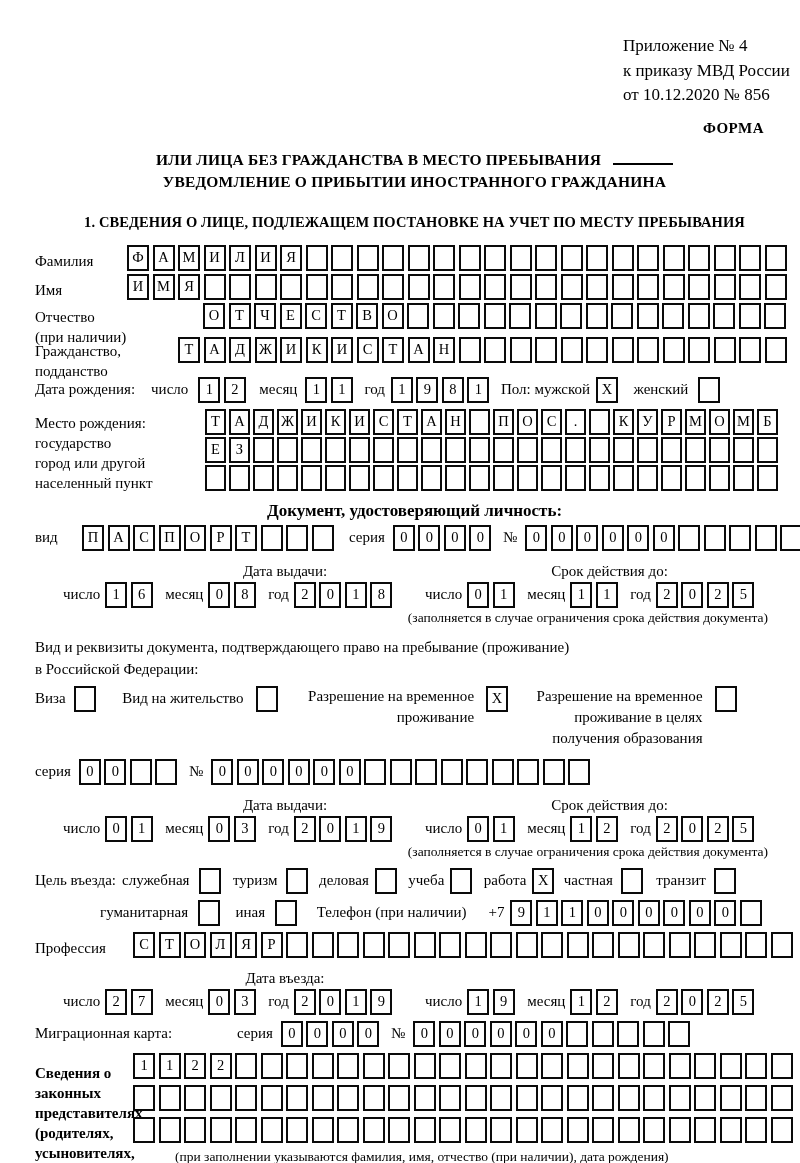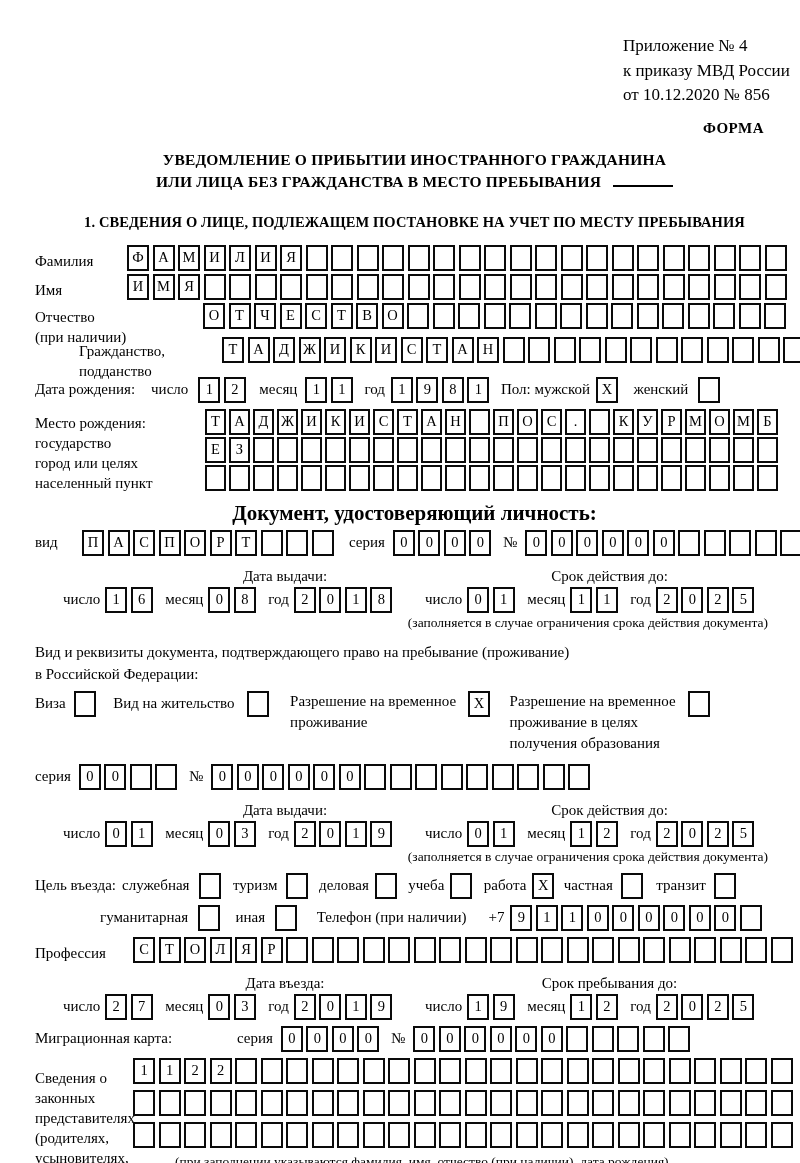--- a/index.html
+++ b/index.html
@@ -19,77 +19,77 @@
   .title { text-align: center; font-weight: bold; font-size: 15.5px; line-height: 1.45; margin-top: 12px; letter-spacing: .2px; }
   .blankline { display: inline-block; width: 60px; border-bottom: 2.5px solid #000; margin-left: 12px; }
 
   .sect { text-align: center; font-weight: bold; font-size: 14.5px; margin-top: 20px; letter-spacing: .1px; white-space: nowrap; }
 
   
   .row { display: flex; align-items: flex-end; margin-top: 3px; }
   .mt14 { margin-top: 14px; } .mt10 { margin-top: 10px; } .mt8 { margin-top: 8px; } .mt6 { margin-top: 6px; } .mt4 { margin-top: 4px; }
   .lbl { flex: none; padding-top: 4px; line-height: 20px; }
   .hang { height: 26px; overflow: visible; }
-  .hang-tall { height: 86px; overflow: visible; }
-  .w92 { width: 92px; } .w168 { width: 168px; } .w143 { width: 143px; margin-left: 44px; } .w170 { width: 170px; } .w98 { width: 98px; }
+  .hang-tall { height: 86px; overflow: visible; font-weight: bold; }
+  .w92 { width: 92px; } .w168 { width: 168px; } .w143 { width: 143px; } .w170 { width: 170px; } .w98 { width: 98px; }
 
   .cells { display: flex; flex: none; }
   .cell {
     flex: none; width: 22px; height: 26px; border: 2px solid #0a0a0a; margin-right: 3.5px;
     display: flex; align-items: center; justify-content: center;
     font-size: 14.5px; font-weight: normal; background: #fff;
   }
   .tight .cell { width: 21px; margin-right: 3px; }
   .stack { display: flex; flex-direction: column; }
   .stack .cells { margin-bottom: 2px; }
 
   
   .inline { display: flex; align-items: center; flex-wrap: nowrap; }
   .inline > span { flex: none; }
   .gap6 { margin-right: 6px; } .gap8 { margin-right: 8px; } .gap10 { margin-right: 10px; } .gap12 { margin-right: 12px; } .gap16 { margin-right: 16px; }
 
-  .center-head { text-align: center; font-weight: bold; margin-top: 8px; font-size: 21px; }
+  .center-head { text-align: center; font-weight: bold; margin-top: 8px; font-size: 17px; }
 
   
   .dates-heads { display: flex; margin-top: 12px; }
   .dh-left { width: 390px; text-align: center; padding-left: 110px; }
   .dh-right { flex: 1; text-align: center; }
   .dates-row { display: flex; align-items: center; margin-top: 2px; }
   .dg { display: flex; align-items: center; }
   .dg-left { width: 390px; padding-left: 28px; }
   .dw { margin-right: 5px; }
   .dg .cells { margin-right: 9px; }
   .note-r { text-align: right; padding-right: 26px; font-size: 13.5px; margin-top: 2px; }
 
   .para { margin-top: 10px; line-height: 22px; }
 
   
-  .options { display: flex; align-items: flex-start; margin-top: 6px; }
+  .options { display: flex; align-items: flex-start; margin-top: 6px; gap: 9px; }
   .opt { display: flex; align-items: flex-start; }
   .opt .cells { margin-top: 0; }
-  .opt-lines { text-align: left; line-height: 21px; }
+  .opt-lines { text-align: right; line-height: 21px; }
   .opt-pad { padding-top: 4px; }
 
   .note-center { padding-left: 140px; font-size: 13.5px; margin-top: 4px; }
 </style>
 </head>
 <body>
 
 <div class="page">
 
   <div class="appendix">
     <div>Приложение № 4</div>
     <div>к приказу МВД России</div>
     <div>от 10.12.2020 № 856</div>
   </div>
   <div class="forma">ФОРМА</div>
 
   <div class="title">
+    <div><span>ИЛИ ЛИЦА БЕЗ ГРАЖДАНСТВА В МЕСТО ПРЕБЫВАНИЯ</span><span class="blankline"></span></div>
     <div>УВЕДОМЛЕНИЕ О ПРИБЫТИИ ИНОСТРАННОГО ГРАЖДАНИНА</div>
-    <div><span>ИЛИ ЛИЦА БЕЗ ГРАЖДАНСТВА В МЕСТО ПРЕБЫВАНИЯ</span><span class="blankline"></span></div>
   </div>
 
   <div class="sect">1. СВЕДЕНИЯ О ЛИЦЕ, ПОДЛЕЖАЩЕМ ПОСТАНОВКЕ НА УЧЕТ ПО МЕСТУ ПРЕБЫВАНИЯ</div>
 
   <div class="row mt14">
     <div class="lbl w92">Фамилия</div>
     <div class="cells">
         <span class="cell">Ф</span>
         <span class="cell">А</span>
         <span class="cell">М</span>
@@ -242,21 +242,21 @@
     <span class="gap10">женский</span>
     <span class="cells">
         <span class="cell"></span>
       </span>
   </div>
 
   <div class="row mt6">
     <div class="lbl w170">
       <div>Место рождения:</div>
       <div>государство</div>
-      <div>город или целях</div>
+      <div>город или другой</div>
       <div>населенный пункт</div>
     </div>
     <div class="stack">
       <div class="cells tight">
           <span class="cell">Т</span>
           <span class="cell">А</span>
           <span class="cell">Д</span>
           <span class="cell">Ж</span>
           <span class="cell">И</span>
           <span class="cell">К</span>
@@ -616,21 +616,20 @@
         <span class="cell"></span>
         <span class="cell"></span>
         <span class="cell"></span>
         <span class="cell"></span>
         <span class="cell"></span>
       </div>
   </div>
 
   <div class="dates-heads">
     <div class="dh-left">Дата въезда:</div>
-    <div class="dh-right">Срок пребывания до:</div>
   </div>
   <div class="dates-row">
     <div class="dg dg-left">
       <span class="dw">число</span>
       <span class="cells">
           <span class="cell">2</span>
           <span class="cell">7</span>
         </span>
       <span class="dw">месяц</span>
       <span class="cells">

